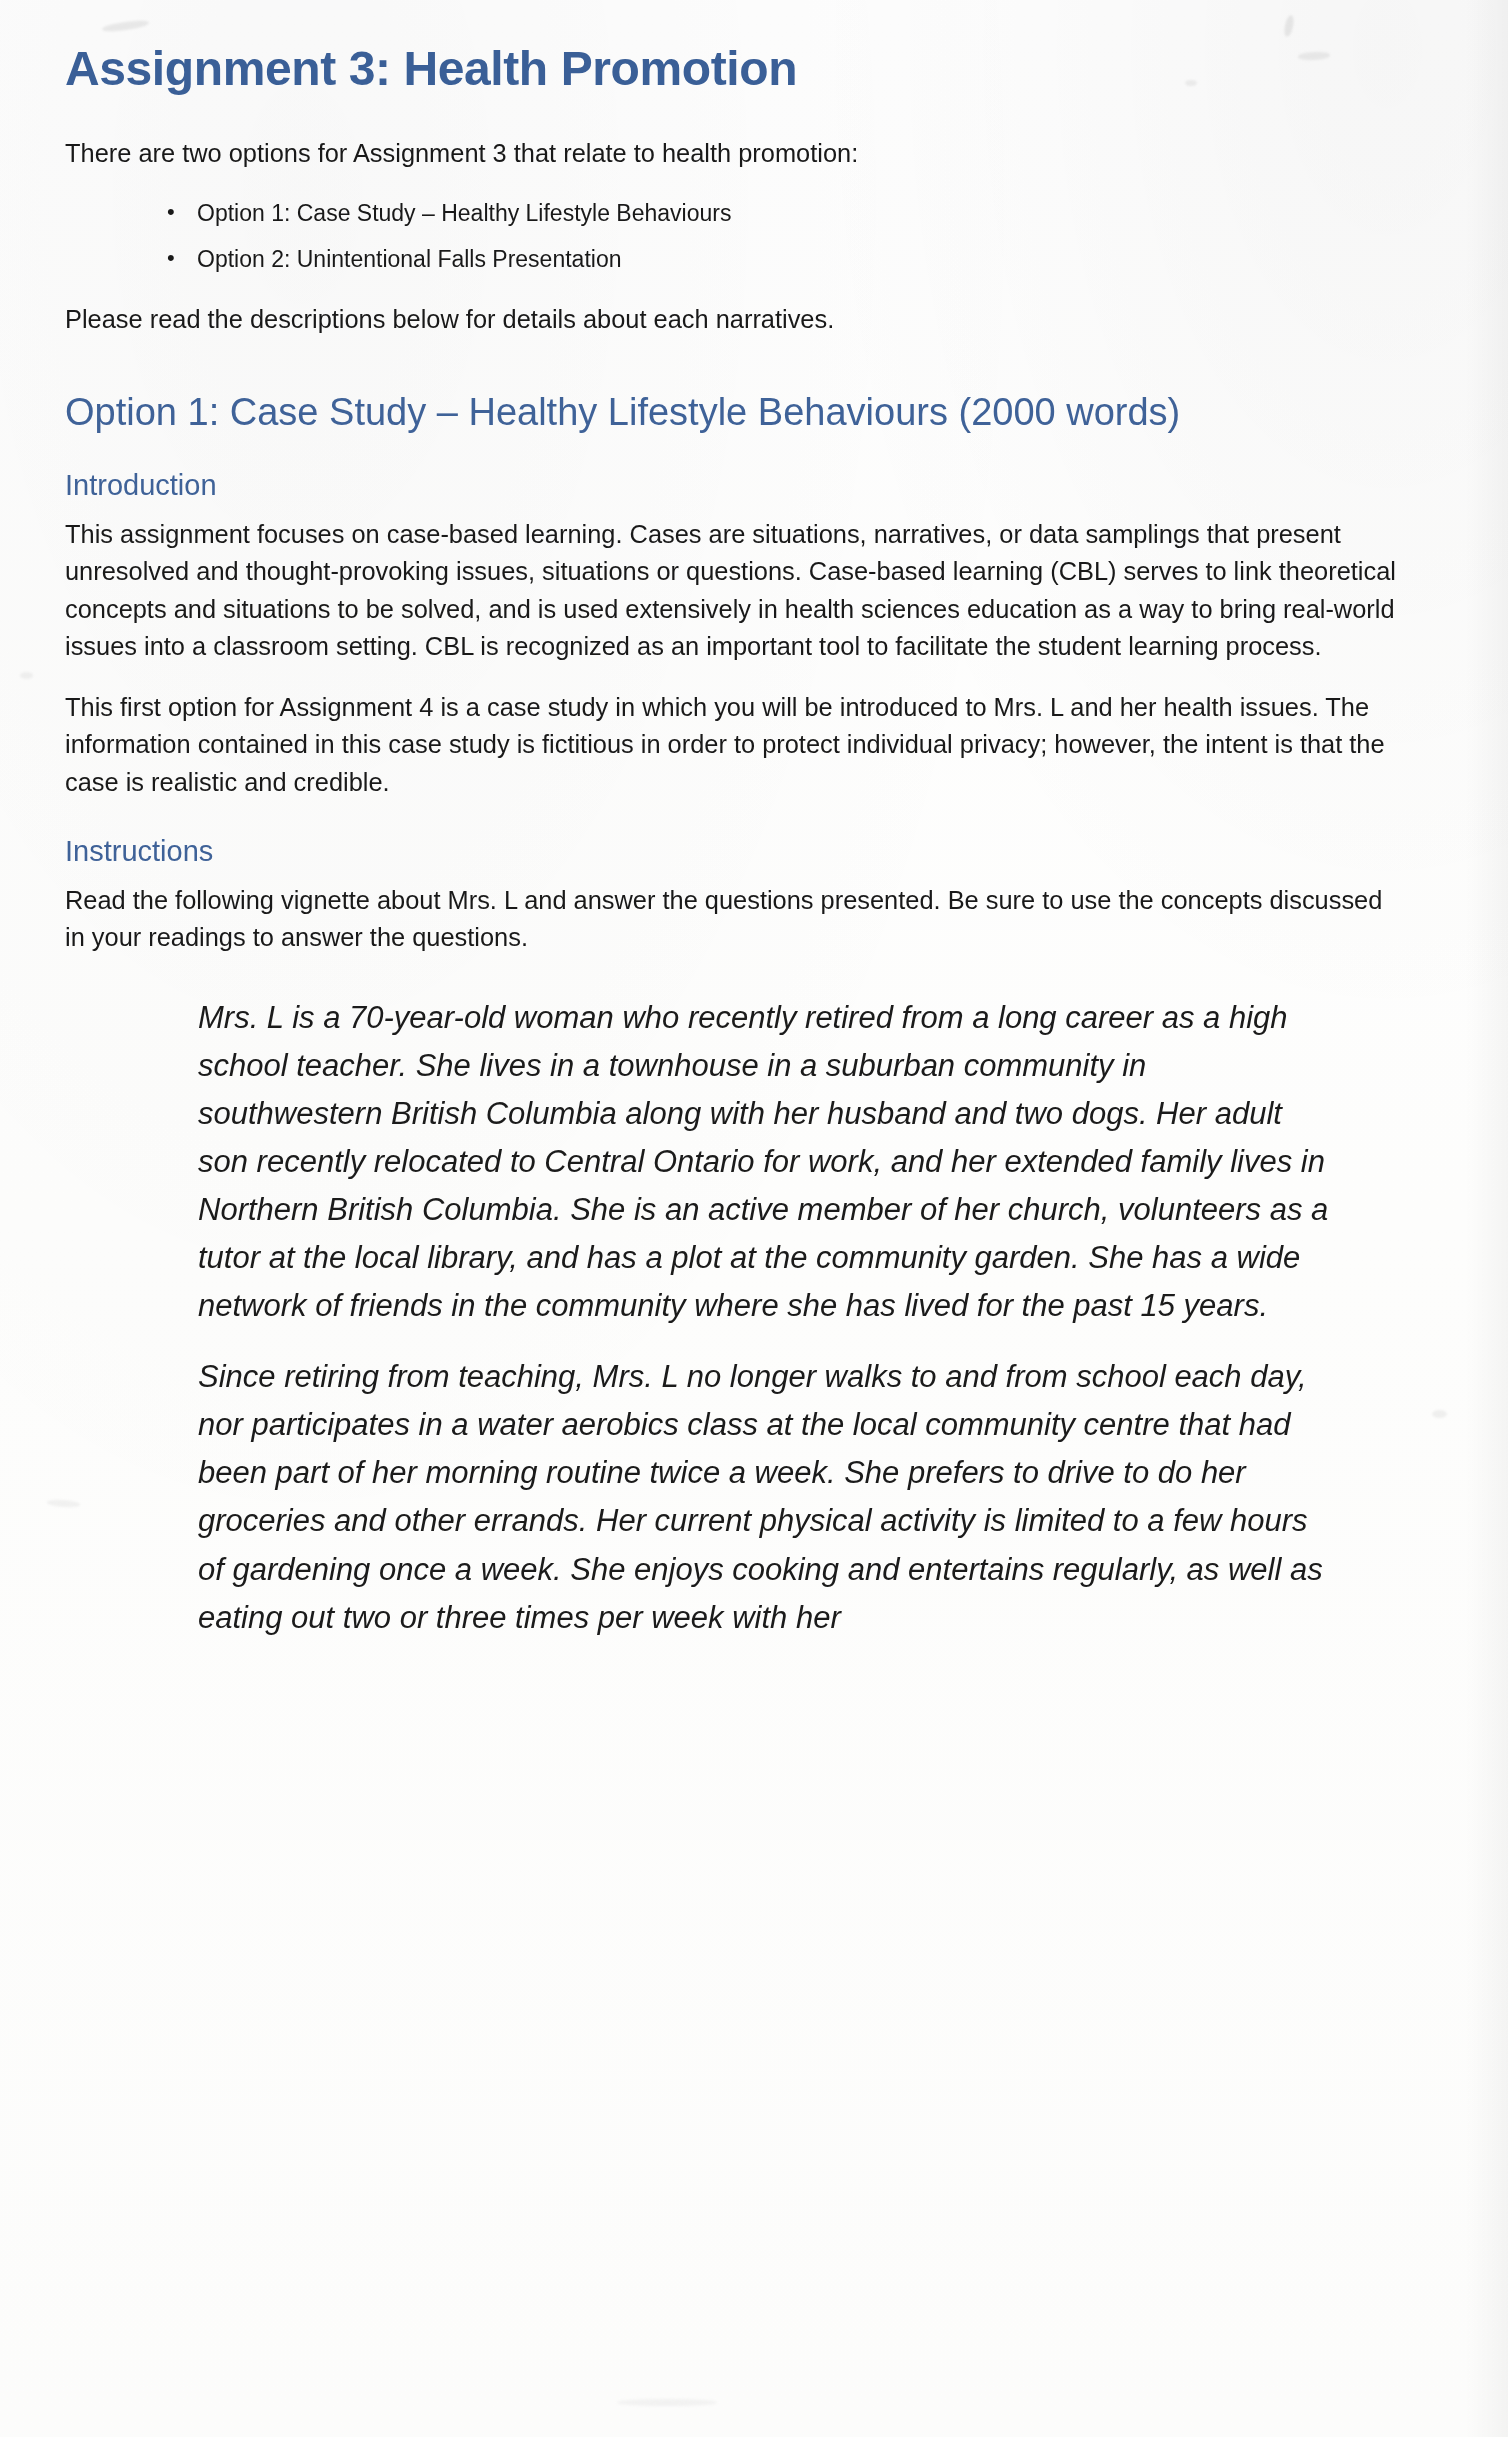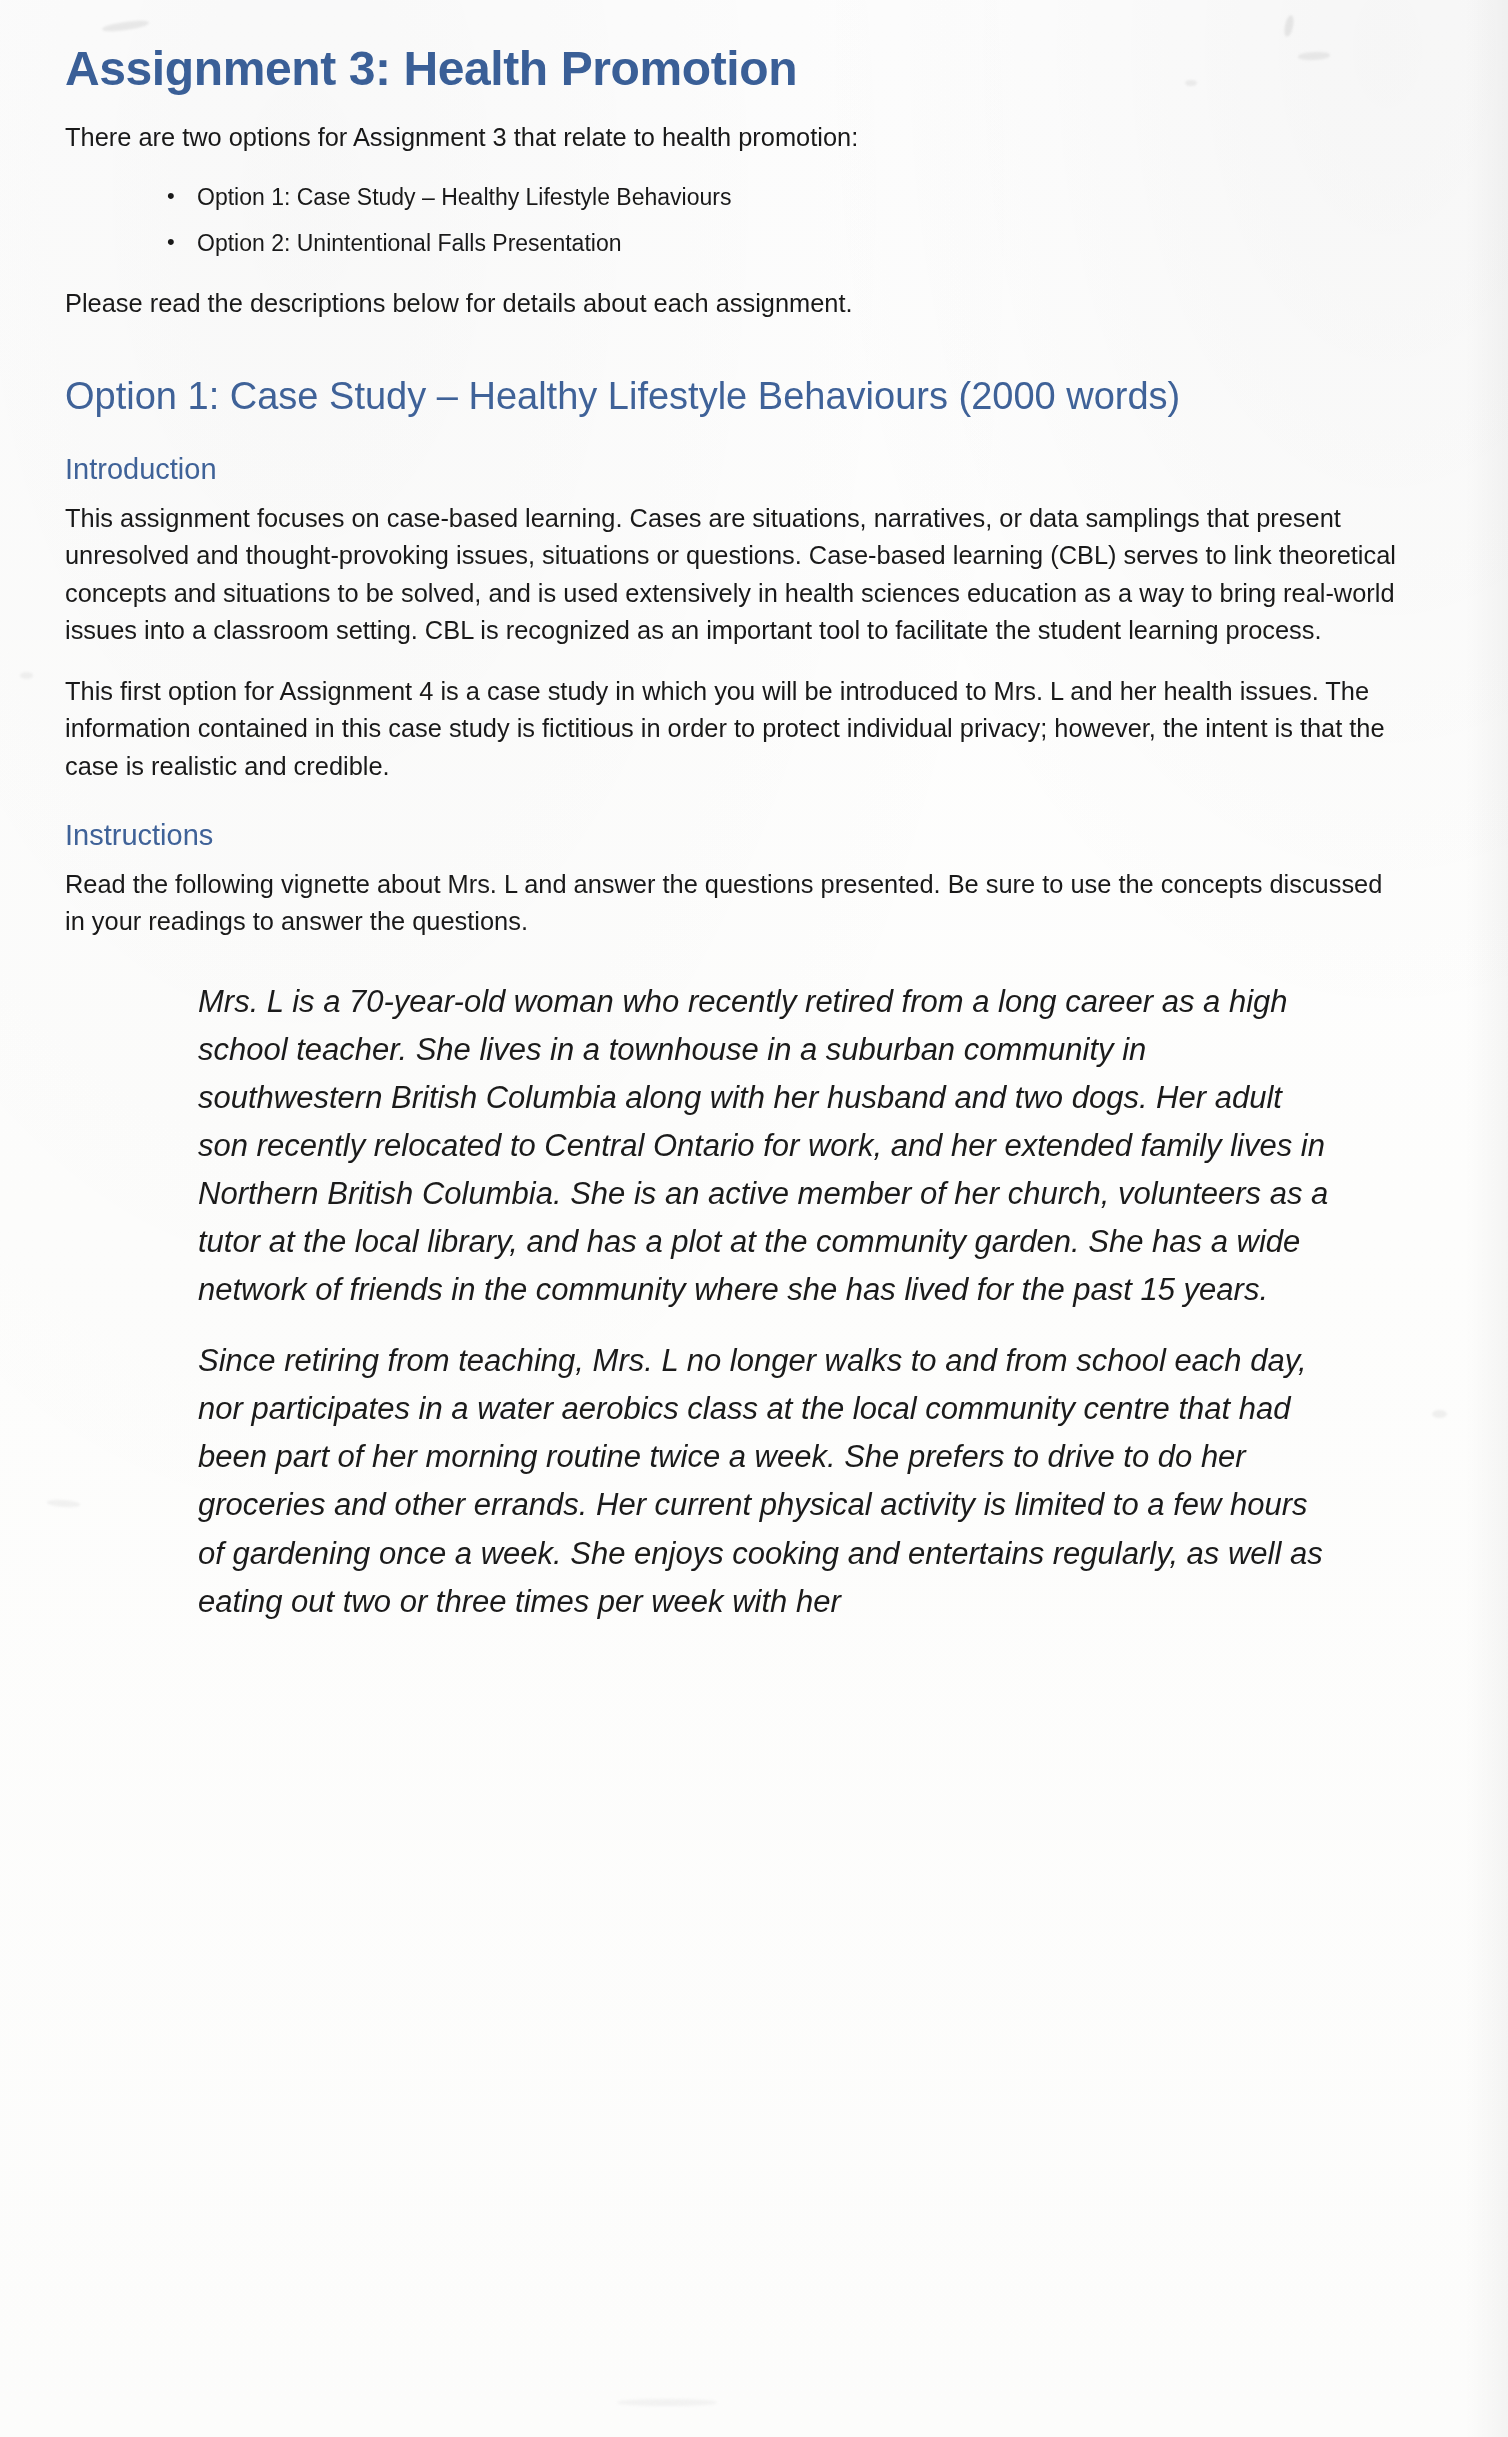--- a/index.html
+++ b/index.html
@@ -27,21 +27,21 @@
   .content {
     position: relative;
     padding: 43px 107px 0 65px;
   }
 
   h1.doc-title {
     font-size: 48px;
     line-height: 1.08;
     font-weight: bold;
     color: #3a5f97;
-    margin: 0 0 24px 0;
+    margin: 0 0 40px 0;
     letter-spacing: -0.4px;
   }
 
   h2.section-title {
     font-size: 38px;
     line-height: 1.22;
     font-weight: normal;
     color: #3f6298;
     margin: 50px 0 22px 0;
   }
@@ -129,21 +129,21 @@
 
     <h1 class="doc-title">Assignment 3: Health Promotion</h1>
 
     <p class="body-text">There are two options for Assignment 3 that relate to health promotion:</p>
 
     <ul class="bullets">
       <li>Option 1: Case Study – Healthy Lifestyle Behaviours</li>
       <li>Option 2: Unintentional Falls Presentation</li>
     </ul>
 
-    <p class="body-text">Please read the descriptions below for details about each assignment.</p>
+    <p class="body-text">Please read the descriptions below for details about each narratives.</p>
 
     <h2 class="section-title">Option 1: Case Study – Healthy Lifestyle Behaviours (2000 words)</h2>
 
     <h3 class="sub-title">Introduction</h3>
 
     <p class="body-text">This assignment focuses on case-based learning. Cases are situations, narratives, or data samplings that present unresolved and thought-provoking issues, situations or questions. Case-based learning (CBL) serves to link theoretical concepts and situations to be solved, and is used extensively in health sciences education as a way to bring real-world issues into a classroom setting. CBL is recognized as an important tool to facilitate the student learning process.</p>
 
     <p class="body-text">This first option for Assignment 4 is a case study in which you will be introduced to Mrs. L and her health issues. The information contained in this case study is fictitious in order to protect individual privacy; however, the intent is that the case is realistic and credible.</p>
 
     <h3 class="sub-title">Instructions</h3>

